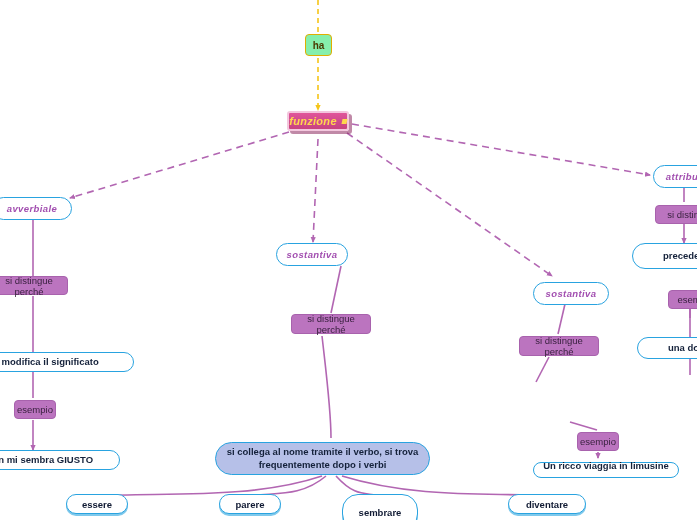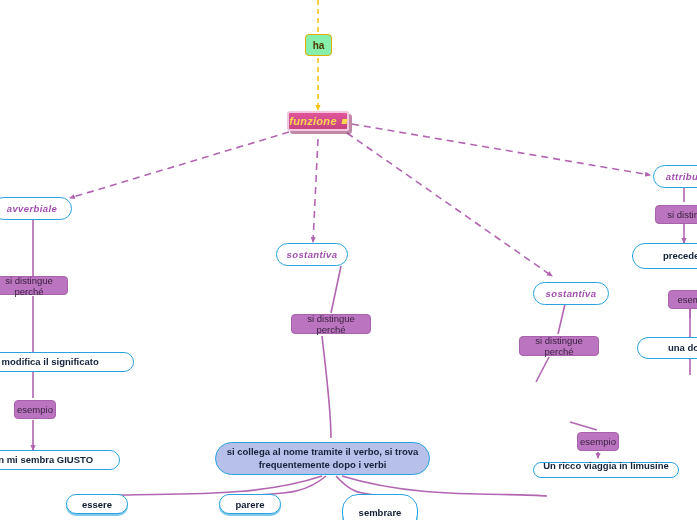--- a/index.html
+++ b/index.html
@@ -247,20 +247,23 @@
 
   <div class="node n-verb" style="left:66px; top:494px; width:62px; height:20px;">
     <span>essere</span>
   </div>
   <div class="node n-verb" style="left:219px; top:494px; width:62px; height:20px;">
     <span>parere</span>
   </div>
   <div class="node n-verb" style="left:342px; top:494px; width:76px; height:36px;">
     <span>sembrare</span>
   </div>
+  <div class="node n-verb" style="left:508px; top:494px; width:78px; height:20px;">
+    <span>diventare</span>
+  </div>
 
   <div class="node n-cat" style="left:533px; top:282px; width:76px; height:23px;">
     <span>sostantiva</span>
   </div>
 
   <div class="node n-pill" style="left:519px; top:336px; width:80px; height:20px;">
     <span>si distingue perché</span>
   </div>
 
 

